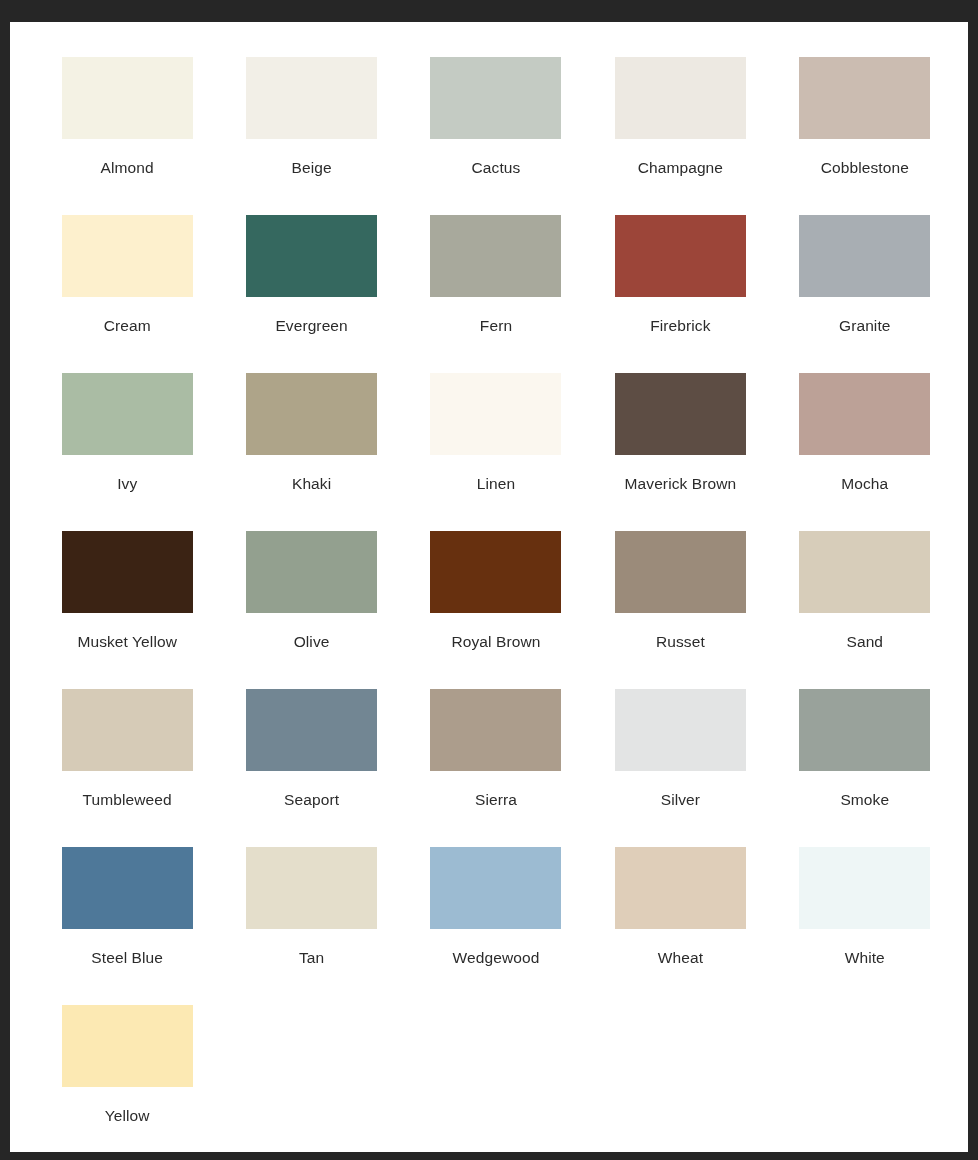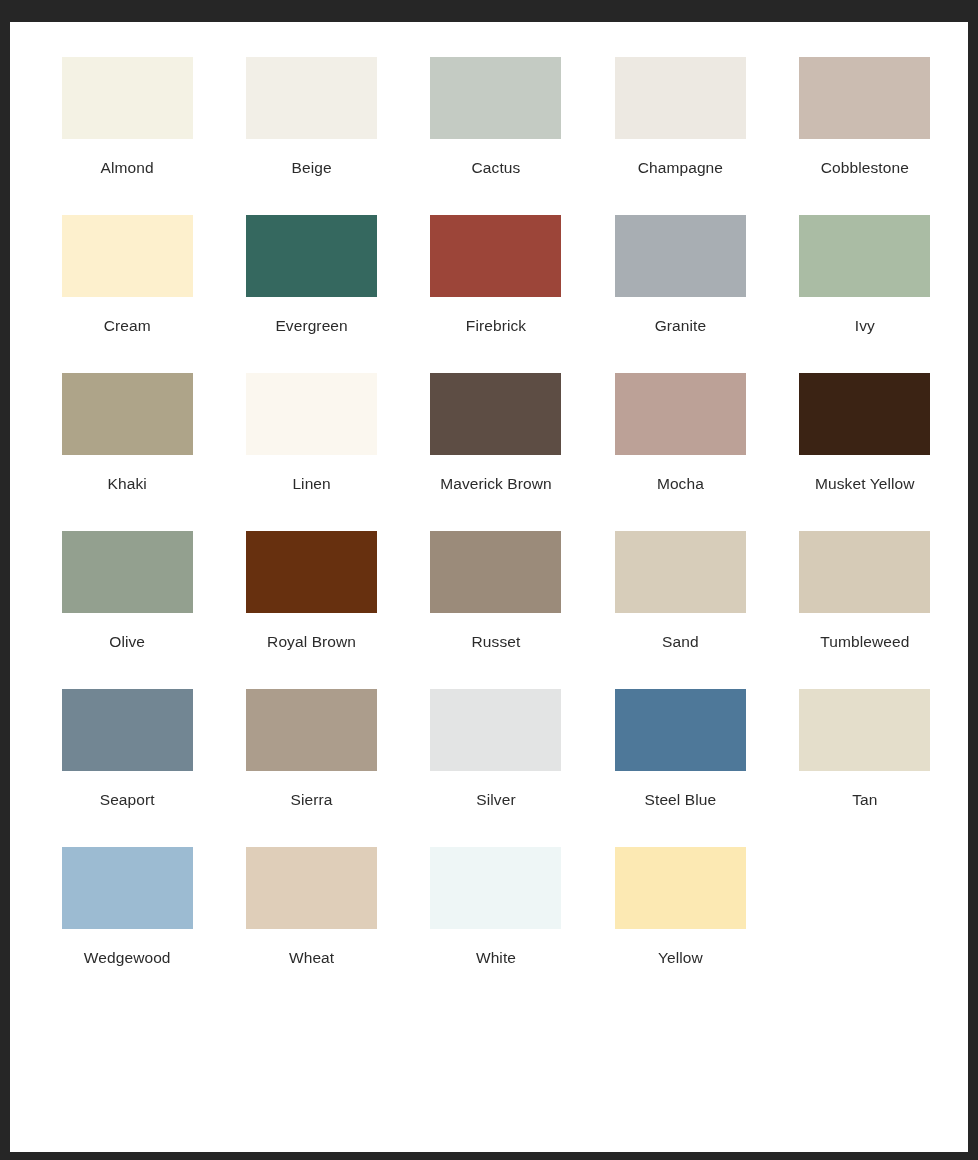--- a/index.html
+++ b/index.html
@@ -88,20 +88,24 @@
       </div>
       <div class="swatch-cell">
         <div class="swatch-chip" title="#FDF0CD" style="background: rgb(253, 240, 205);"></div>
         <div class="swatch-label">Cream</div>
       </div>
       <div class="swatch-cell">
         <div class="swatch-chip" title="#35685F" style="background: rgb(53, 104, 95);"></div>
         <div class="swatch-label">Evergreen</div>
       </div>
       <div class="swatch-cell">
+        <div class="swatch-chip" title="#A8A99C" style="background: rgb(168, 169, 156);"></div>
+        <div class="swatch-label">Fern</div>
+      </div>
+      <div class="swatch-cell">
         <div class="swatch-chip" title="#9C4539" style="background: rgb(156, 69, 57);"></div>
         <div class="swatch-label">Firebrick</div>
       </div>
       <div class="swatch-cell">
         <div class="swatch-chip" title="#A8AEB3" style="background: rgb(168, 174, 179);"></div>
         <div class="swatch-label">Granite</div>
       </div>
       <div class="swatch-cell">
         <div class="swatch-chip" title="#AABCA4" style="background: rgb(170, 188, 164);"></div>
         <div class="swatch-label">Ivy</div>
@@ -150,20 +154,24 @@
         <div class="swatch-chip" title="#728693" style="background: rgb(114, 134, 147);"></div>
         <div class="swatch-label">Seaport</div>
       </div>
       <div class="swatch-cell">
         <div class="swatch-chip" title="#AC9D8C" style="background: rgb(172, 157, 140);"></div>
         <div class="swatch-label">Sierra</div>
       </div>
       <div class="swatch-cell">
         <div class="swatch-chip" title="#E3E4E4" style="background: rgb(227, 228, 228);"></div>
         <div class="swatch-label">Silver</div>
+      </div>
+      <div class="swatch-cell">
+        <div class="swatch-chip" title="#99A29B" style="background: rgb(153, 162, 155);"></div>
+        <div class="swatch-label">Smoke</div>
       </div>
       <div class="swatch-cell">
         <div class="swatch-chip" title="#4E7899" style="background: rgb(78, 120, 153);"></div>
         <div class="swatch-label">Steel Blue</div>
       </div>
       <div class="swatch-cell">
         <div class="swatch-chip" title="#E4DECB" style="background: rgb(228, 222, 203);"></div>
         <div class="swatch-label">Tan</div>
       </div>
       <div class="swatch-cell">

